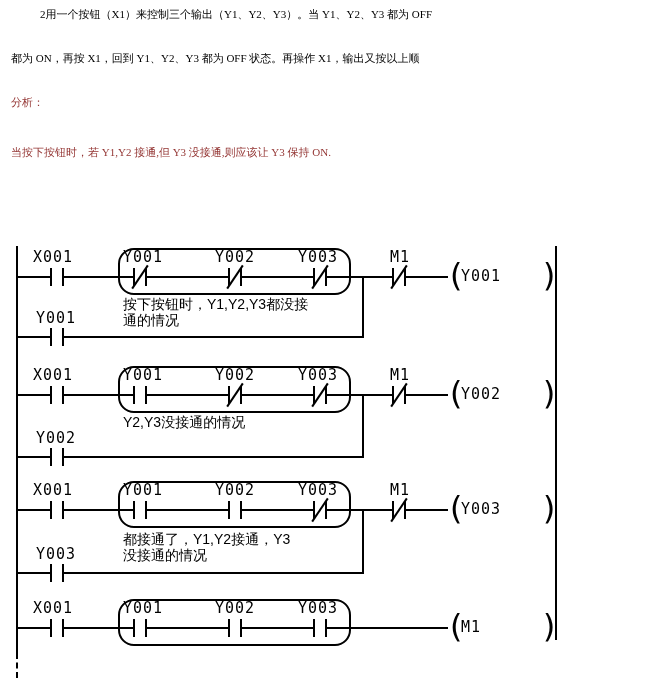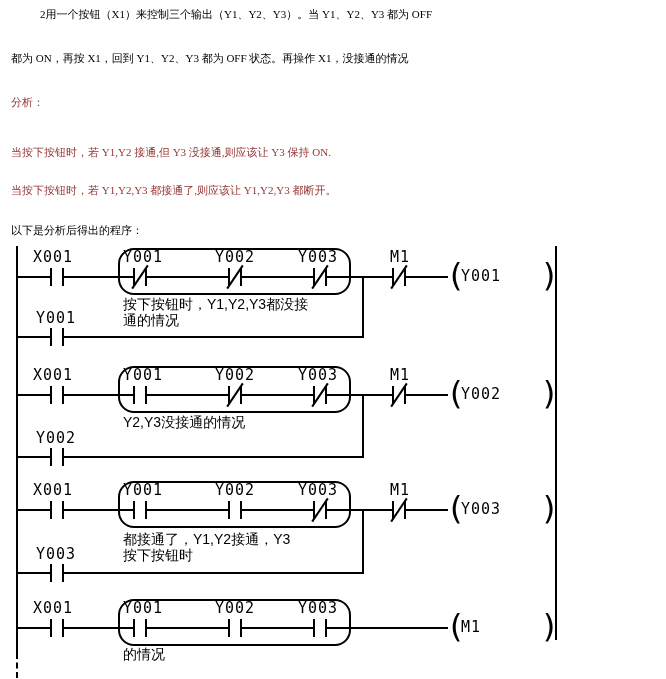--- a/index.html
+++ b/index.html
@@ -27,27 +27,25 @@
          font-size:32px;font-weight:300;line-height:1;}
   .comment{position:absolute;font-family:"Liberation Sans","DejaVu Sans",sans-serif;
            font-size:14px;line-height:16px;white-space:nowrap;}
 </style>
 </head>
 <body>
 
 <div class="page">
 
   <div class="tline indent" style="top:8px">2用一个按钮（X1）来控制三个输出（Y1、Y2、Y3）。当 Y1、Y2、Y3 都为 OFF</div>
-  <div class="tline" style="top:52px">都为 ON，再按 X1，回到 Y1、Y2、Y3 都为 OFF 状态。再操作 X1，没接通的情况</div>
+  <div class="tline" style="top:52px">都为 ON，再按 X1，回到 Y1、Y2、Y3 都为 OFF 状态。再操作 X1，输出又按以上顺</div>
 
   <div class="tline red" style="top:96px">分析：</div>
   <div class="tline red" style="top:146px">当按下按钮时，若 Y1,Y2 接通,但 Y3 没接通,则应该让 Y3 保持 ON.</div>
-  <div class="tline red" style="top:184px">当按下按钮时，若 Y1,Y2,Y3 都接通了,则应该让 Y1,Y2,Y3 都断开。</div>
-
-  <div class="tline" style="top:224px">以下是分析后得出的程序：</div>
+
 
   <div class="ladder">
 
     <div class="rail" style="left:16px;top:246px;height:407px"></div>
     <div class="rail dashed" style="left:16px;top:653px;height:25px"></div>
     <div class="rail" style="left:555px;top:246px;height:394px"></div>
 
     <div>
       <div class="wire" style="left:17px;top:276px;width:33px"></div>
       <div class="wire" style="left:64px;top:276px;width:69px"></div>
@@ -210,21 +208,21 @@
       <div class="wire" style="left:64px;top:572px;width:300px"></div>
       <div class="vwire" style="left:362px;top:509px;height:65px"></div>
       <div class="dlabel" style="left:36px;top:547px">Y003</div>
       <div class="contact" style="left:50px;top:564px">
           <i class="bar"></i>
           <i class="bar r"></i>
         </div>
 
       <div class="comment" style="left:123px;top:531px">
         <div>都接通了，Y1,Y2接通，Y3</div>
-        <div>按下按钮时</div>
+        <div>没接通的情况</div>
       </div>
     </div>
 
     <div>
       <div class="wire" style="left:17px;top:627px;width:33px"></div>
       <div class="wire" style="left:64px;top:627px;width:69px"></div>
       <div class="wire" style="left:147px;top:627px;width:81px"></div>
       <div class="wire" style="left:242px;top:627px;width:71px"></div>
       <div class="wire" style="left:327px;top:627px;width:121px"></div>
       <div class="gbox" style="left:118px;top:599px"></div>
@@ -249,18 +247,17 @@
       <div class="contact" style="left:313px;top:619px">
           <i class="bar"></i>
           <i class="bar r"></i>
         </div>
 
       <span class="paren" style="left:446px;top:610px">(</span>
       <div class="dlabel" style="left:461px;top:620px">M1</div>
       <span class="paren" style="left:540px;top:610px">)</span>
 
       <div class="comment" style="left:123px;top:646px">
-        <div>的情况</div>
       </div>
     </div>
 
   </div>
 </div>
 
 </body></html>

